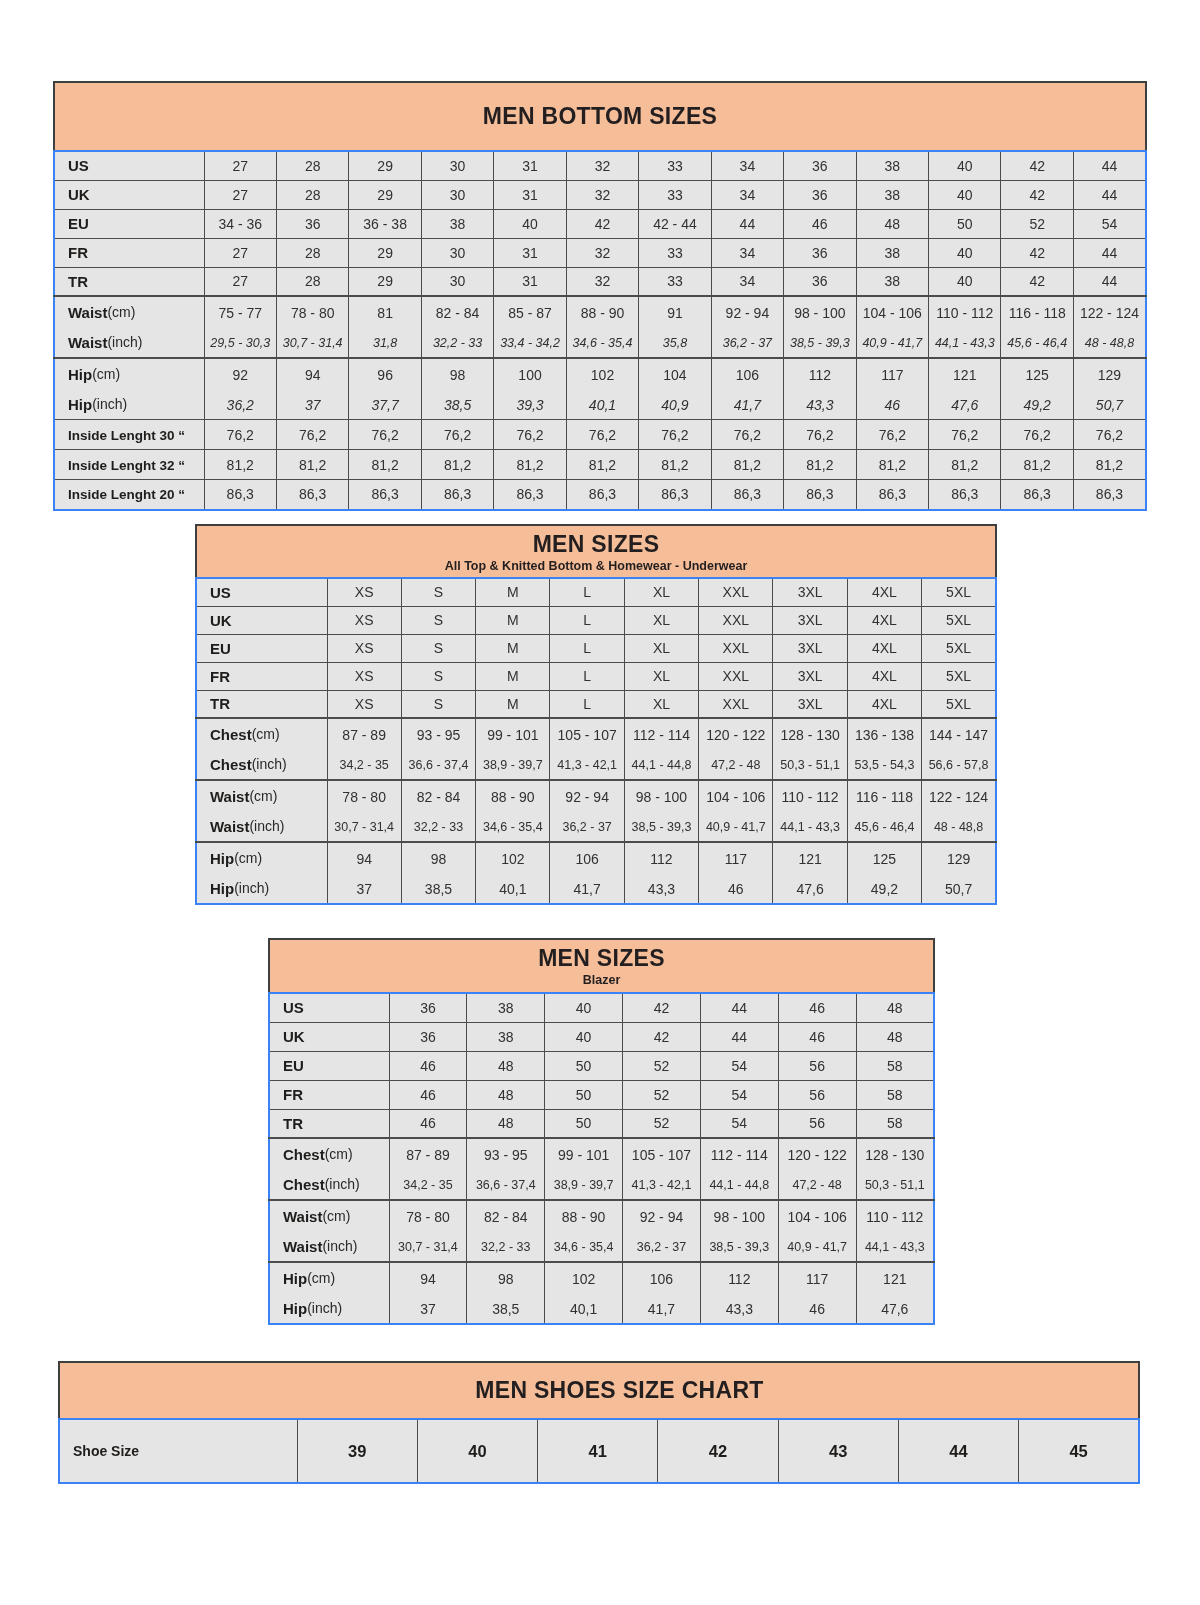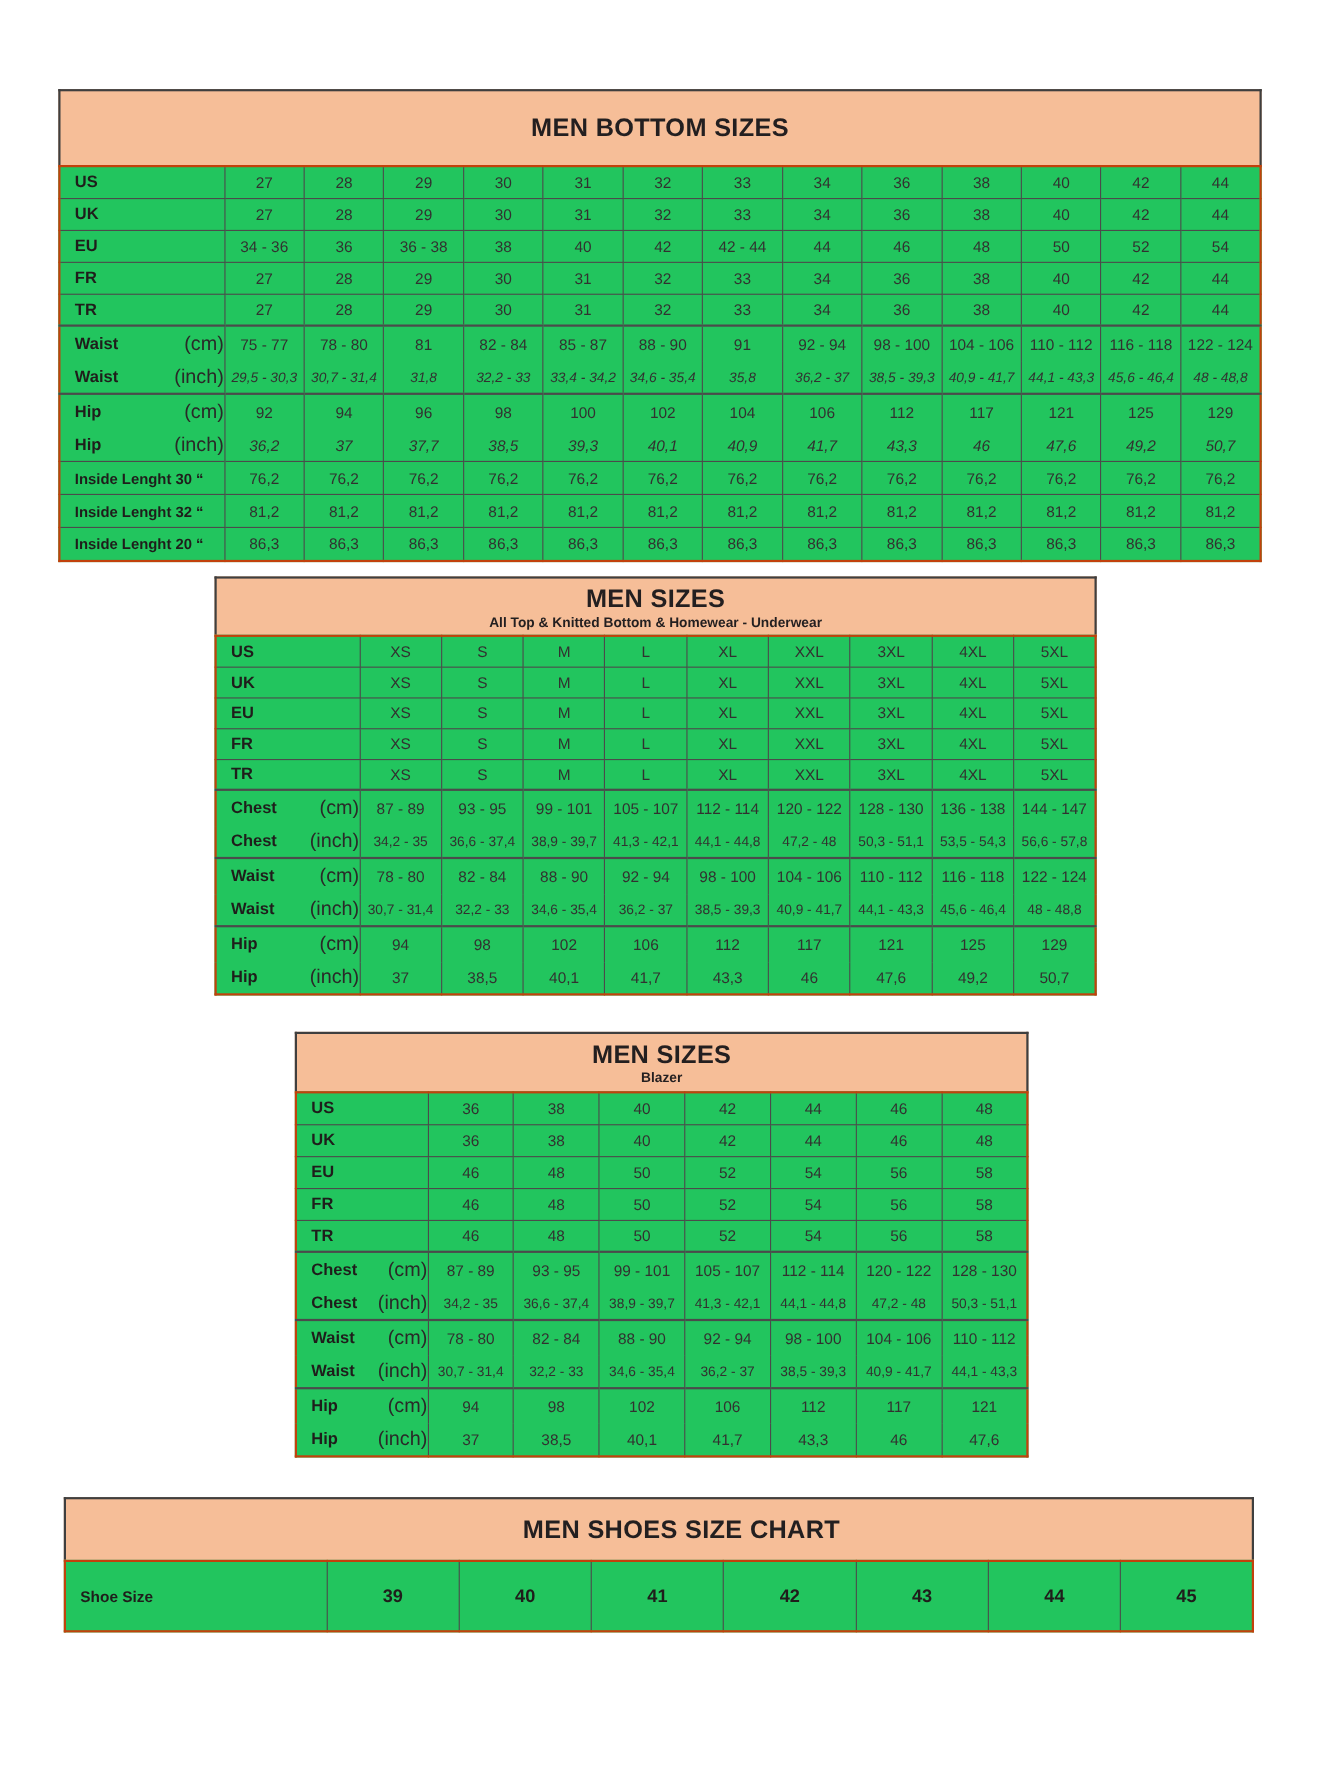--- a/index.html
+++ b/index.html
@@ -19,50 +19,50 @@
     box-sizing:border-box;
   }
   .t1 .hdr{height:69px;}
   .t2 .hdr{height:53px;}
   .t3 .hdr{height:54px;}
   .t4 .hdr{height:57px;padding-left:41px;}
   .title{font-weight:bold;font-size:23px;letter-spacing:.3px;color:#231f20;}
   .subtitle{font-weight:bold;font-size:12.5px;margin-top:1px;color:#231f20;}
 
   table.grid{
-    width:100%;border-collapse:collapse;table-layout:fixed;background:#22c55e;
-    border:2px solid #c2410c;
+    width:100%;border-collapse:collapse;table-layout:fixed;background:#e5e5e5;
+    border:2px solid #3b82f6;
   }
   td{
     border:1.5px solid #4b4b4b;text-align:center;vertical-align:middle;
     font-size:14px;color:#323130;padding:0;white-space:nowrap;overflow:hidden;
   }
   td.lbl{text-align:left;padding-left:13px;}
   .lmain{font-weight:bold;font-size:15px;color:#1f1d1b;}
-  .lsuf{font-weight:normal;font-size:18px;margin-left:16px;color:#2a2928;}
+  .lsuf{font-weight:normal;font-size:14px;margin-left:0;color:#2a2928;}
   td.val.small{font-size:12.5px;}
 
   
   .t1 .row-simple{height:29px;} .t1 .row-small{height:30px;}
   .t1 .row-g1{height:32px;}     .t1 .row-g2{height:29px;font-style:italic;}
   .t2 .row-simple{height:28px;}
   .t2 .row-g1{height:32px;}     .t2 .row-g2{height:29px;}
   .t3 .row-simple{height:29px;}
   .t3 .row-g1{height:31px;}     .t3 .row-g2{height:29px;}
   .t4 tr:nth-child(1){height:64px;}
   .t4 tr:nth-child(2){height:41px;}
 
   
   .row-g1 td{border-bottom:none;border-top-width:2px;}
   .row-g2 td{border-top:none;}
   .row-small td{border-top-width:1.5px;}
   .row-small .lmain{font-size:13.5px;}
 
   
-  td.glbl .lblline{height:30px;display:flex;align-items:center;justify-content:space-between;}
+  td.glbl .lblline{height:30px;display:flex;align-items:center;}
 
   
   .t1 col.label{width:150px;}
   .t2 col.label{width:131px;}
   .t3 col.label{width:120px;}
   .t4 col.label{width:238px;}
 
   
   .t4 .lmain{font-size:14px;}
   .t4 .row-bold td.val{font-weight:bold;font-size:16.5px;color:#1f1d1b;}

